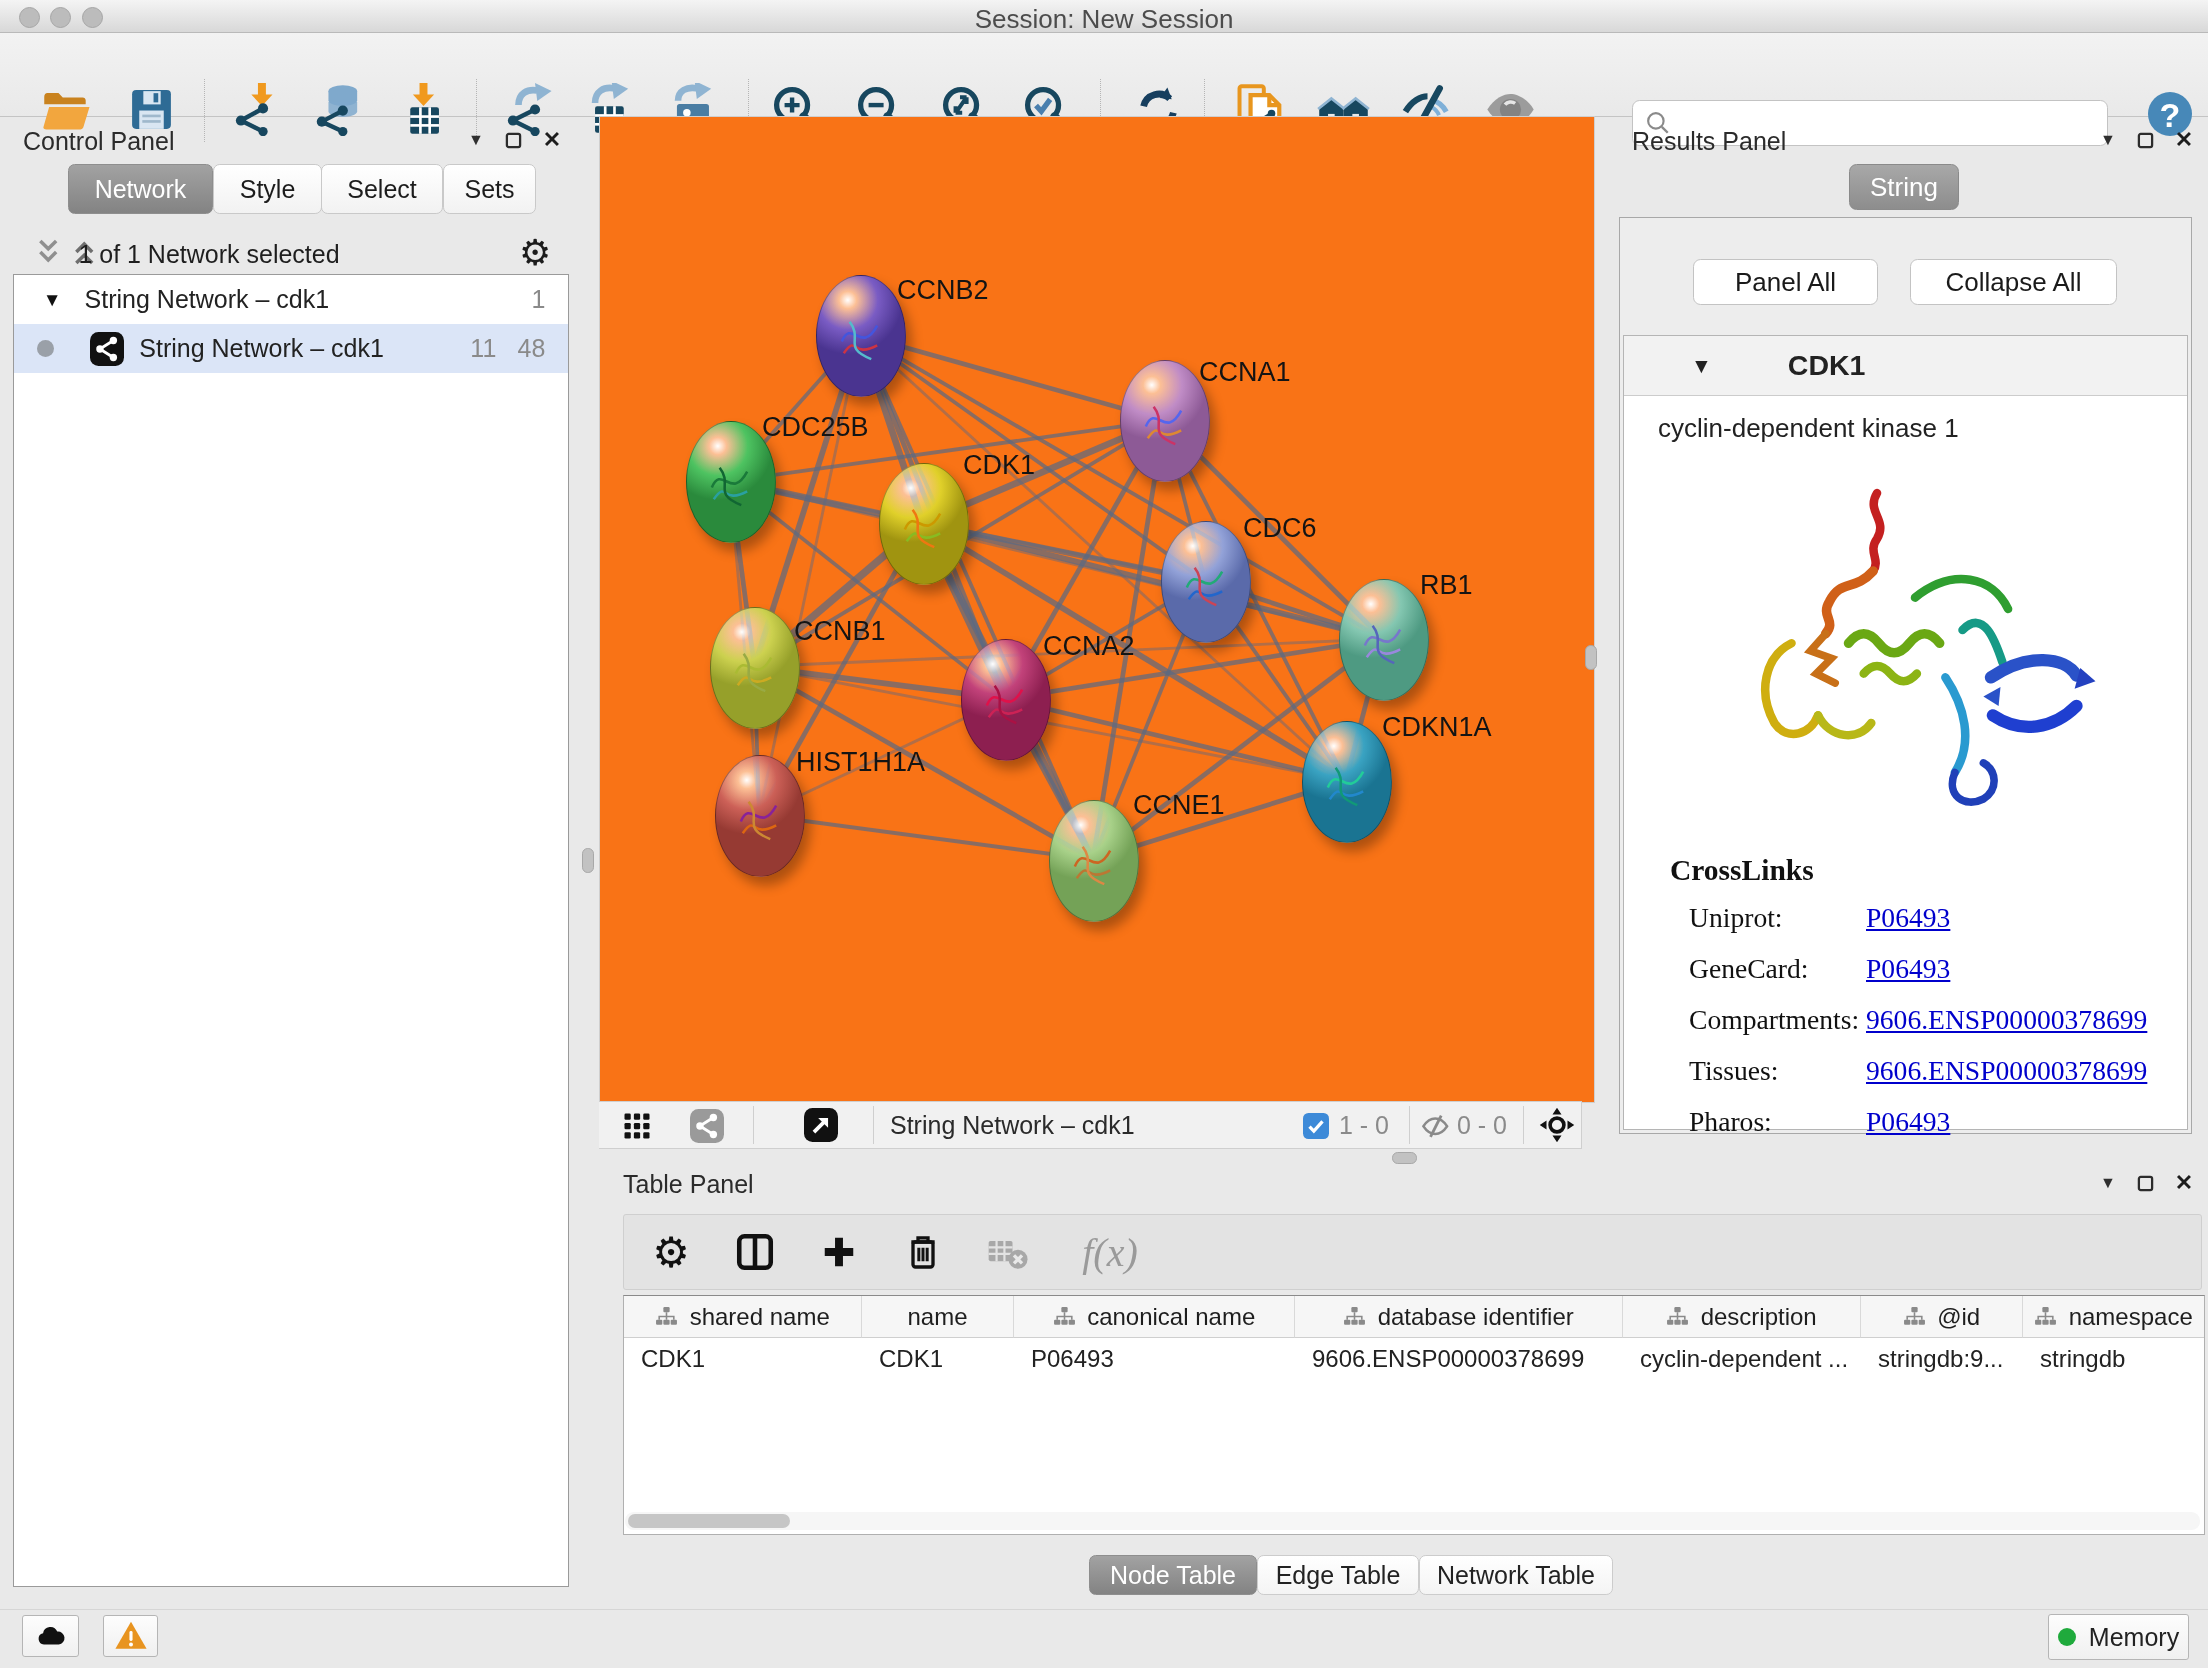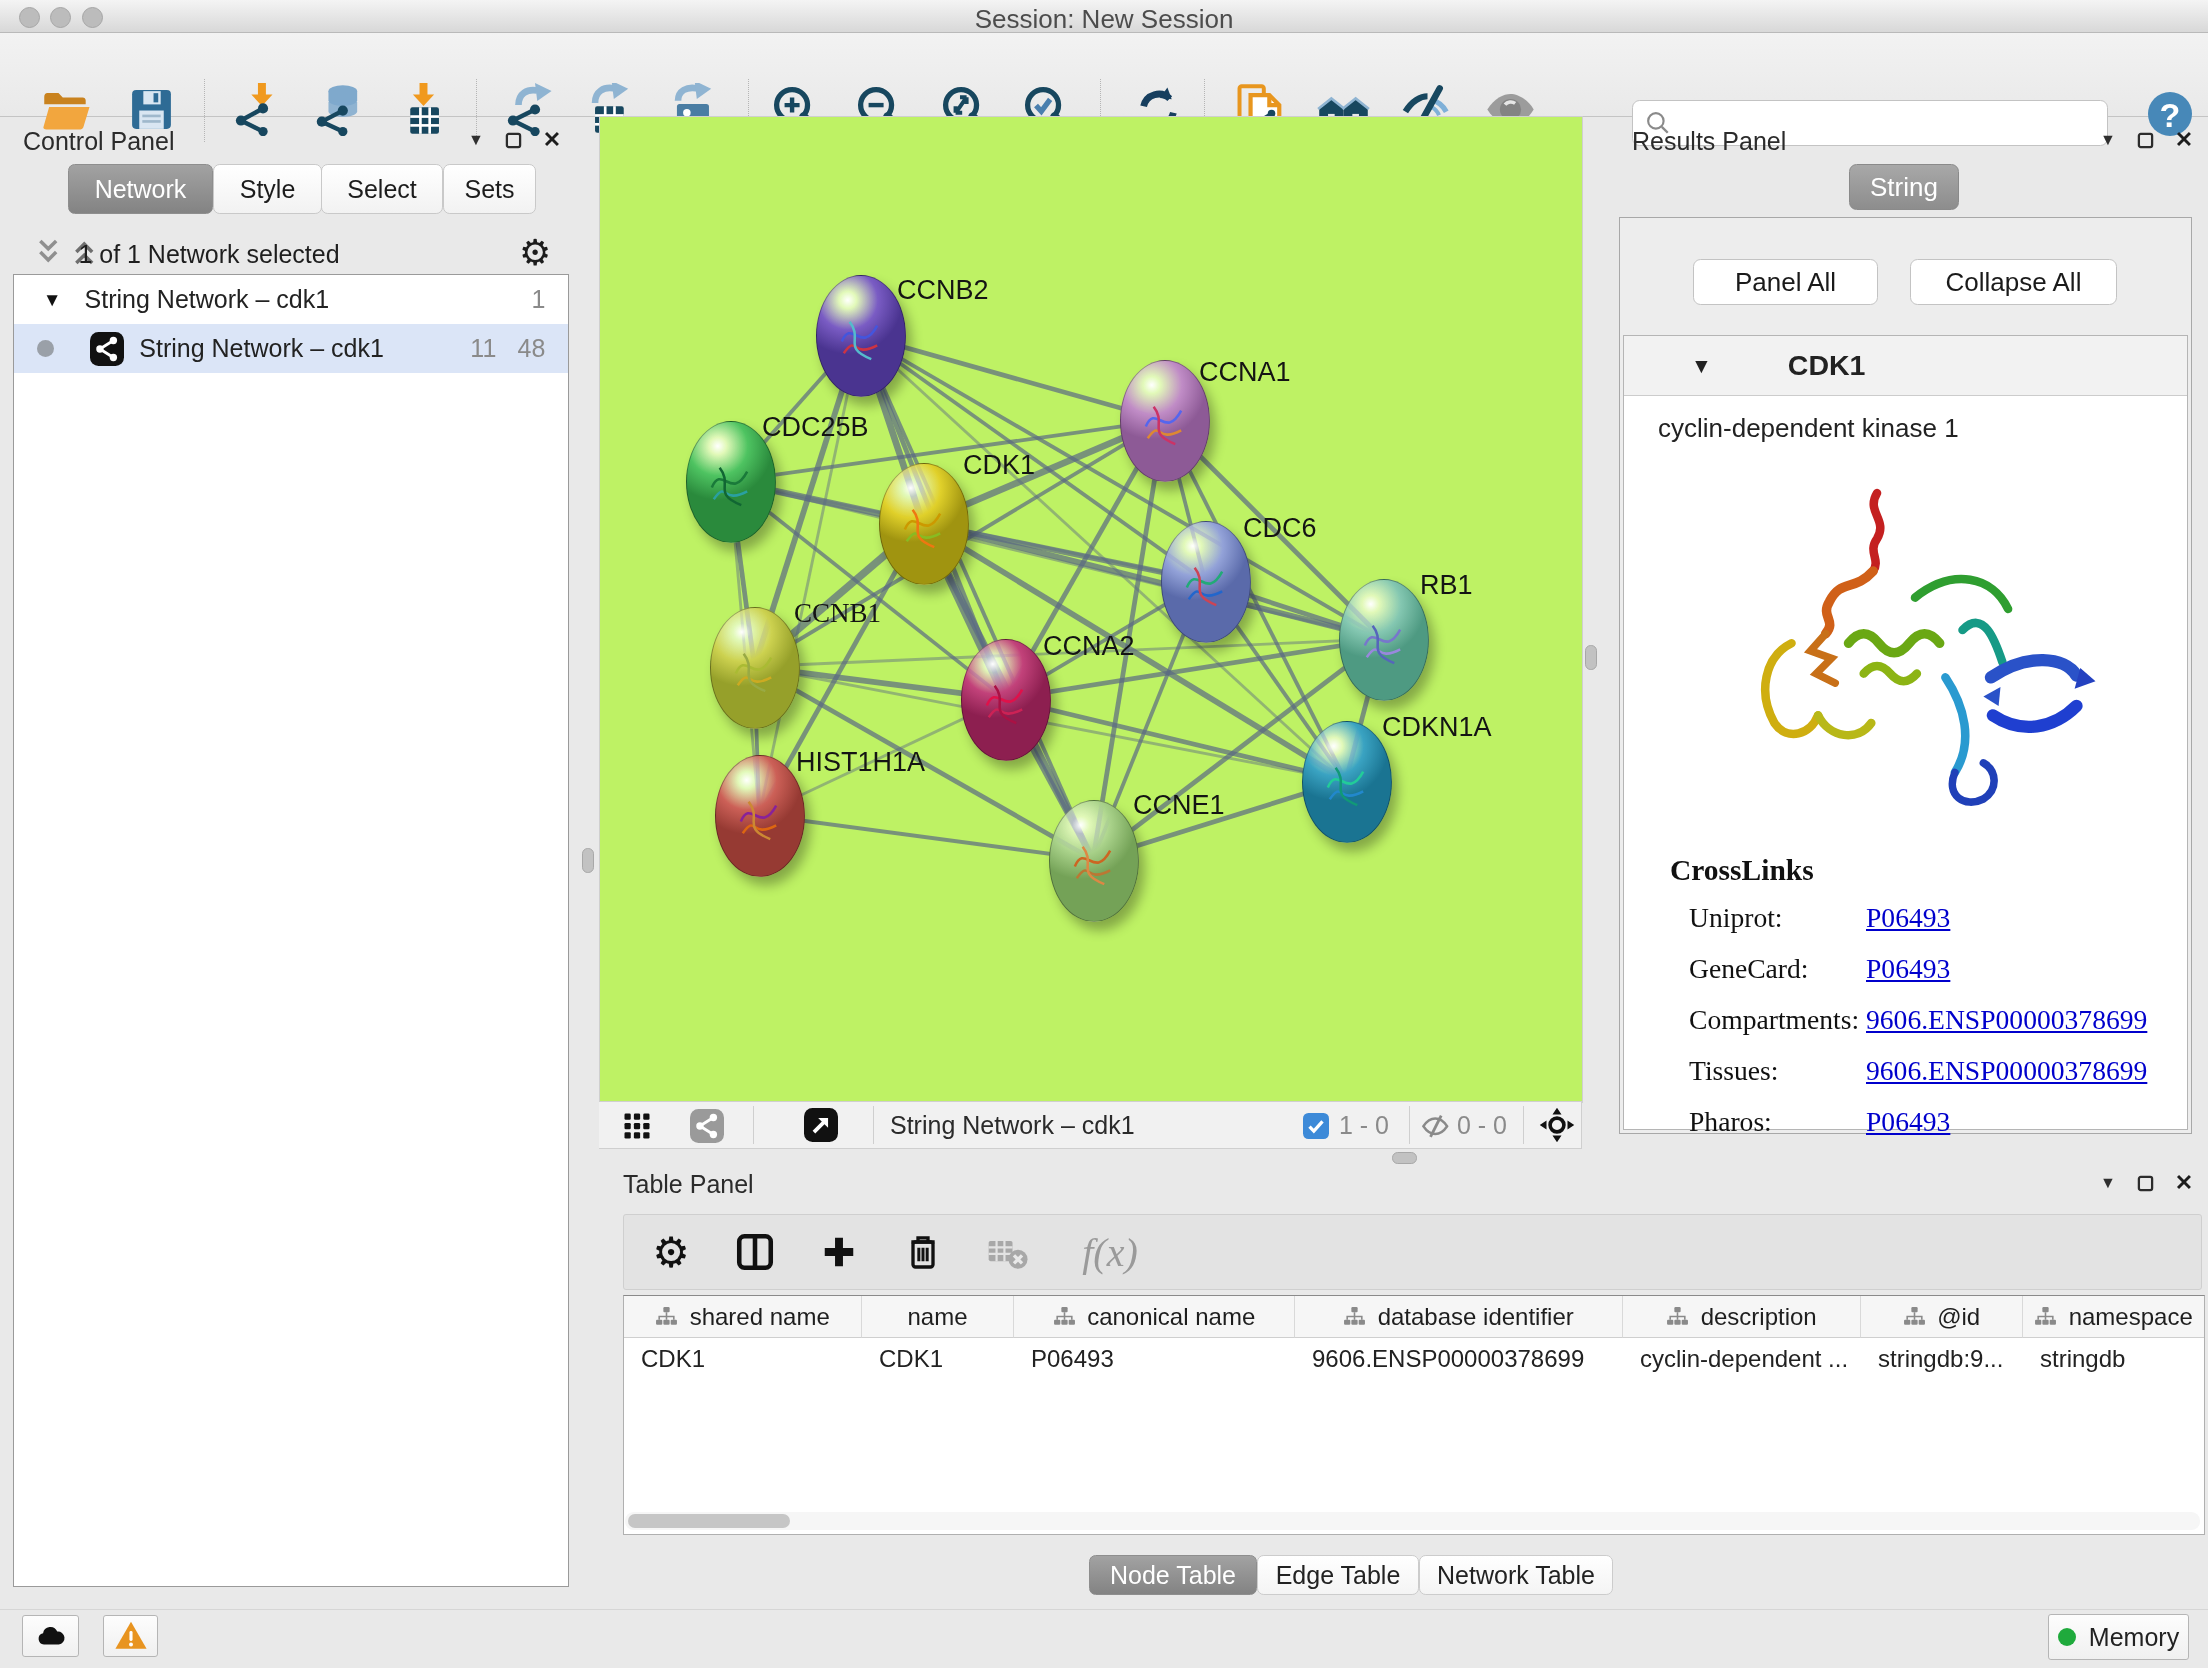--- a/index.html
+++ b/index.html
@@ -21,21 +21,21 @@
   .pctrl .tri{font-size:16px;color:#2f2f2f;}
   .pctrl .x{font-size:22px;font-weight:bold;color:#1d1d1d;}
   
   .tabbtn{position:absolute;top:164px;height:48px;border:1px solid #c9c9c9;border-radius:6.7px;background:linear-gradient(#ffffff,#f2f2f2);font-size:25px;display:flex;align-items:center;justify-content:center;color:#1c1c1c;cursor:pointer;}
   .tabbtn.sel{background:linear-gradient(#a2a2a2,#838383);color:#fff;border-color:#8e8e8e;}
   .cpbox{position:absolute;left:13.3px;top:274px;width:554px;height:1311px;background:#fff;border:1.9px solid #9a9a9a;}
   .trow{position:relative;width:100%;height:49px;display:flex;align-items:center;font-size:25px;}
   .trow.sel{background:#dbe5f7;}
   .gray{color:#8a8a8a;}
   
-  .netcanvas{position:absolute;left:599px;top:116px;width:982px;height:985px;background:#bef264;border:1px solid #cfcfcf;overflow:hidden;}
+  .netcanvas{position:absolute;left:599px;top:116px;width:982px;height:985px;background:#f97316;border:1px solid #cfcfcf;overflow:hidden;padding-left:12px;}
   .nnode{position:absolute;width:88px;height:120px;border-radius:50%;box-shadow:5.7px 8.6px 11.4px rgba(0,0,0,.30);cursor:pointer;}
   .nlabel{position:absolute;font-size:27px;color:#141414;white-space:nowrap;}
   .netfooter{position:absolute;left:599px;top:1101px;width:982px;height:46px;background:#f1f1f1;border:1px solid #cfcfcf;border-left:none;}
   .nfsep{position:absolute;top:3.8px;height:38px;border-left:1px solid #cfcfcf;}
   .nftxt{position:absolute;top:8.6px;font-size:25px;}
   
   .rp-sunken{position:absolute;left:1619px;top:217px;width:571px;height:915px;background:#ededed;border:1.9px solid #a8a8a8;}
   .rbtn{position:absolute;top:259px;height:44px;background:#fff;border:1px solid #c3c3c3;border-radius:7.6px;font-size:26px;display:flex;align-items:center;justify-content:center;cursor:pointer;color:#1a1a1a;}
   .rp-section{position:absolute;left:1623px;top:335px;width:563px;height:793px;background:#fff;border:1px solid #b5b5b5;}
   .serif{font-family:"Liberation Serif",serif;}
@@ -431,21 +431,21 @@
       <div class="nlabel" style="left: 820px; top: 453px;">RB1</div>
       <div class="nnode" style="left: 110px; top: 490px; background: radial-gradient(62% 45% at 35% 20%, rgb(255, 255, 255) 0%, rgba(255, 255, 255, 0.55) 16%, rgb(204, 209, 79) 55%, rgb(150, 160, 42) 100%); border: 1px solid rgba(0, 0, 0, 0.3);">
         <svg width="55" height="65" viewBox="0 0 56 64" style="position:absolute;left:15px;top:28.5px">
           <g fill="none" stroke-width="2.6">
             <path d="M10 36 C20 12 30 50 46 20" stroke="#aabb33"></path>
             <path d="M12 48 C26 28 20 54 46 40" stroke="#ccaa22"></path>
             <path d="M18 16 C32 34 10 42 40 54" stroke="#99aa44"></path>
           </g>
         </svg>
       </div>
-      <div class="nlabel" style="left: 194px; top: 481px; font-family: Liberation Serif, serif;">CCNB1</div>
+      <div class="nlabel" style="left: 194px; top: 499px;">CCNB1</div>
       <div class="nnode" style="left: 361px; top: 522px; background: radial-gradient(62% 45% at 35% 20%, rgb(255, 255, 255) 0%, rgba(255, 255, 255, 0.55) 16%, rgb(194, 66, 122) 55%, rgb(141, 31, 80) 100%); border: 1px solid rgba(0, 0, 0, 0.3);">
         <svg width="55" height="65" viewBox="0 0 56 64" style="position:absolute;left:15px;top:28.5px">
           <g fill="none" stroke-width="2.6">
             <path d="M10 36 C20 12 30 50 46 20" stroke="#e0114a"></path>
             <path d="M12 48 C26 28 20 54 46 40" stroke="#cc2255"></path>
             <path d="M18 16 C32 34 10 42 40 54" stroke="#aa1144"></path>
           </g>
         </svg>
       </div>
       <div class="nlabel" style="left: 443px; top: 514px;">CCNA2</div>

